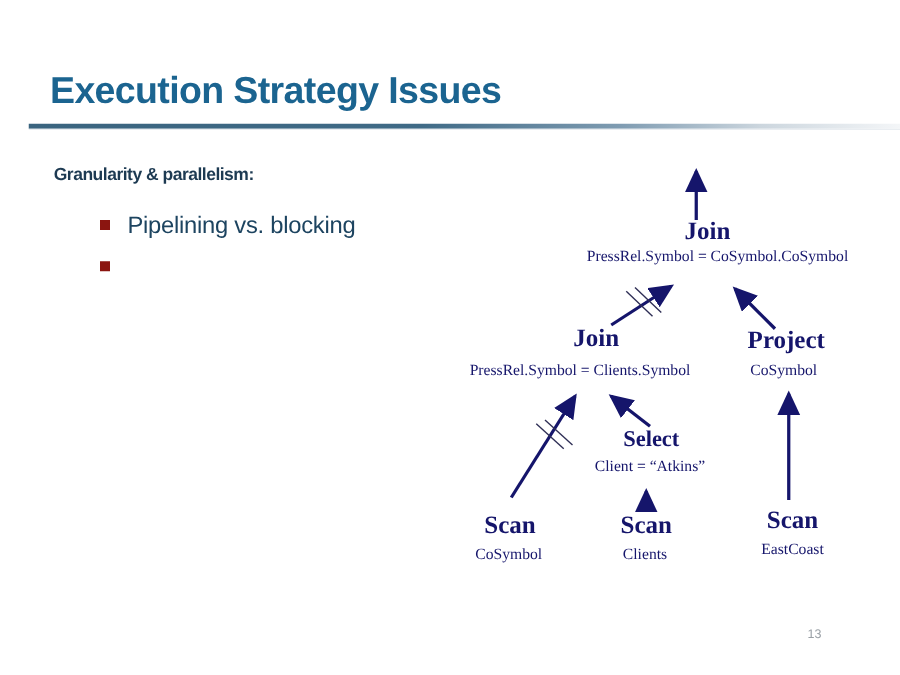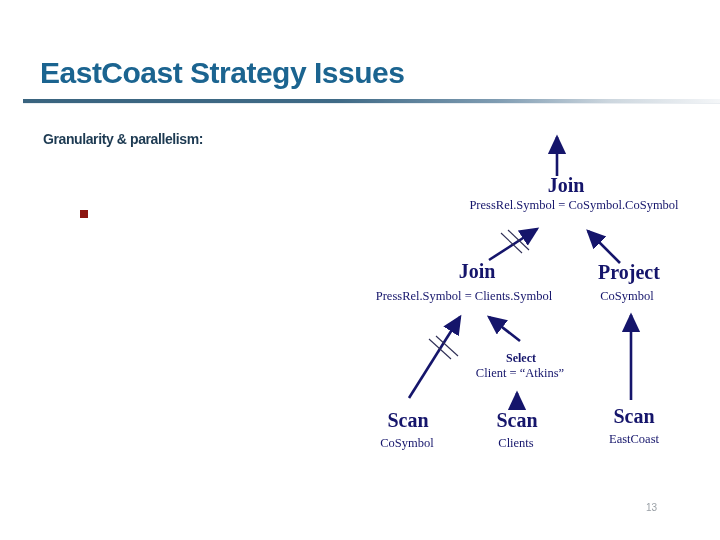--- a/index.html
+++ b/index.html
@@ -31,37 +31,40 @@
     display:inline-block; vertical-align:middle;
     font-size:19px; color:#1d4460; letter-spacing:-0.2px;
   }
   .edges { position:absolute; left:0; top:0; }
   .node, .ann {
     position:absolute; transform:translateX(-50%);
     font-family:Liberation Serif, serif;
     color:#15156b; white-space:nowrap;
   }
   .node { font-size:20px; font-weight:600; }
-  .node.small { font-size:12px;margin-top:10px; }
+  .node.small { font-size:18px; }
   .ann  { font-size:12.5px; }
   .pagenum {
     position:absolute; left:646px; top:502px;
     font-size:10px; color:#9aa0a6;
   }
 </style>
 </head>
 <body>
 
 <div class="slide">
 
-  <h1 class="title">EastCoast Strategy Issues</h1>
+  <h1 class="title">Execution Strategy Issues</h1>
   <div class="title-rule"></div>
 
   <div class="heading">Granularity &amp; parallelism:</div>
 
+  <div class="bullet-row" style="top:170px">
+    <span class="bullet-sq"></span><span class="bullet-text">Pipelining vs. blocking</span>
+  </div>
   <div class="bullet-row" style="top:206px">
     <span class="bullet-sq"></span>
   </div>
 
   <svg class="edges" width="720" height="540" viewBox="0 0 720 540">
     <defs>
       <marker id="ah" markerWidth="9" markerHeight="8" refX="6.5" refY="3.5" orient="auto">
         <path d="M0,0 L7.5,3.5 L0,7 z" fill="#15156b"></path>
       </marker>
     </defs>

